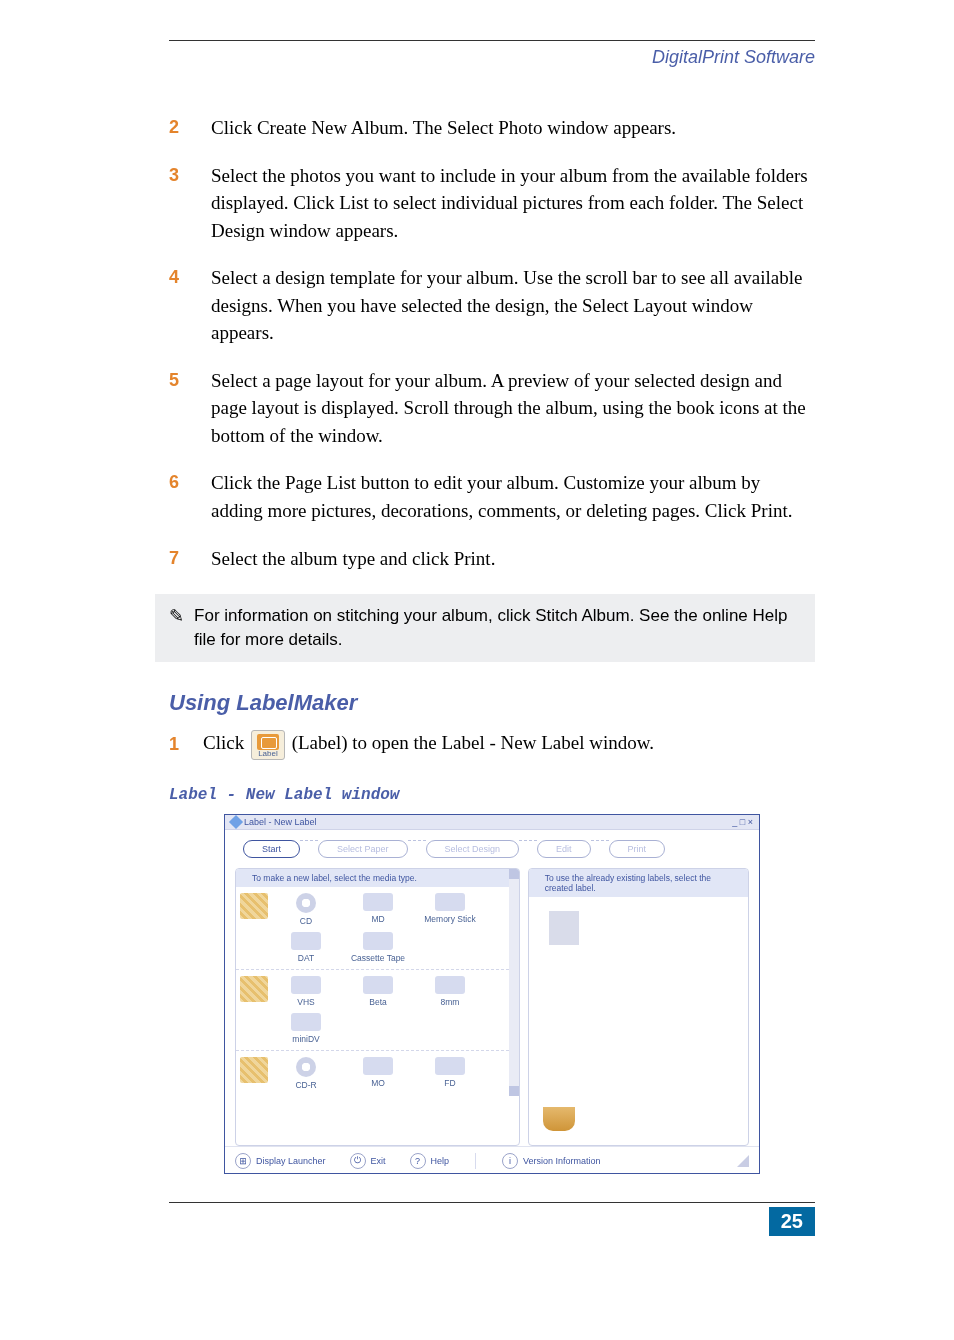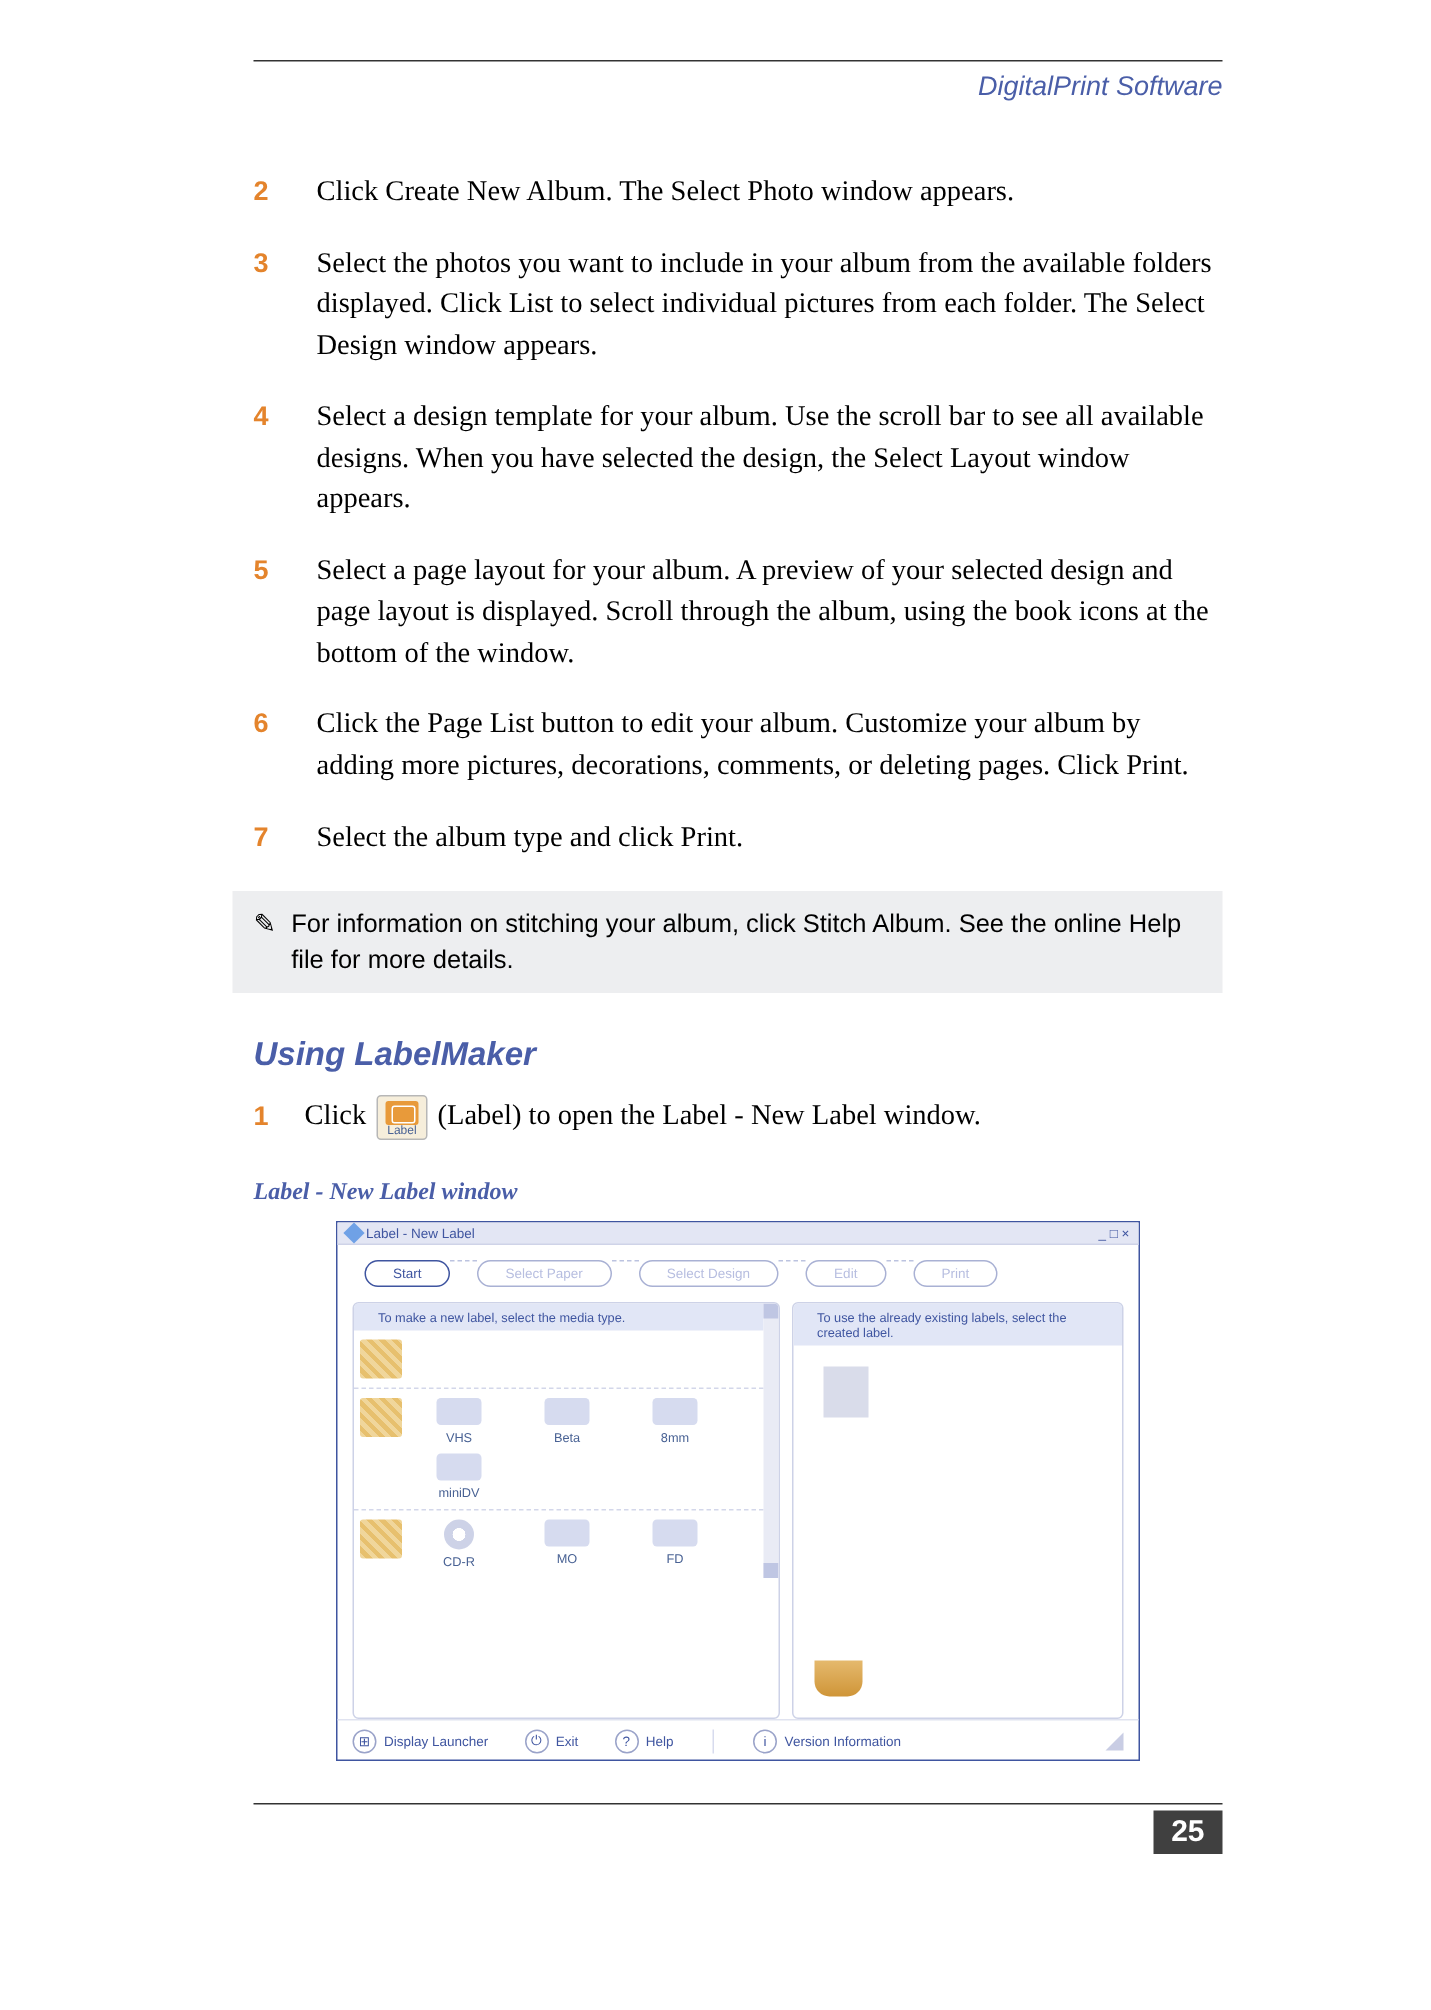--- a/index.html
+++ b/index.html
@@ -14,21 +14,21 @@
 .notebox .inner{display:flex;gap:10px;font-family:Arial,Helvetica,sans-serif;font-size:17px;line-height:1.4}
 .notebox .pen{flex:0 0 auto;font-size:18px}
 .h2{font-family:Arial,Helvetica,sans-serif;font-weight:bold;font-style:italic;color:#4a5ea8;font-size:22px;margin:0 0 14px 0}
 .para{line-height:1.45;margin:0 0 8px 0}
 .inline-step{display:flex;gap:24px;align-items:center;margin-top:4px}
 .inline-step .num{font-family:Arial,Helvetica,sans-serif;font-weight:bold;color:#e4842c;font-size:18px}
 .label-chip{display:inline-flex;flex-direction:column;align-items:center;border:1px solid #b7b7b7;border-radius:3px;padding:3px 5px 1px 5px;background:#f6eedb;margin:0 2px;vertical-align:middle;line-height:1}
 .label-chip .ic{width:22px;height:16px;background:#e89a3a;border-radius:2px;position:relative}
 .label-chip .ic:after{content:"";position:absolute;left:4px;top:3px;width:14px;height:10px;border:1px solid #fff;border-radius:2px}
 .label-chip .cap{font-family:Arial,Helvetica,sans-serif;font-size:8px;color:#496294}
-.fig-cap{font-family:Liberation Serif, serif;font-weight:bold;font-style:italic;color:#4a5ea8;font-size:16px;margin:26px 0 10px 0}
+.fig-cap{font-family:Liberation Mono, monospace;font-weight:bold;font-style:italic;color:#4a5ea8;font-size:16px;margin:26px 0 10px 0}
 
 .shot-wrap{display:flex;justify-content:center;margin-bottom:28px}
 .shot{width:534px;border:1px solid #3f55a0;background:#fff;font-family:Verdana,Arial,sans-serif;font-size:9px;color:#3f55a0}
 .titlebar{display:flex;align-items:center;justify-content:space-between;background:#e3e6f4;border-bottom:1px solid #cfd3e8;padding:2px 6px}
 .titlebar .t{display:flex;gap:3px;align-items:flex-start}
 .titlebar .dia{width:10px;height:10px;background:#6fa1e6;transform:rotate(45deg)}
 .titlebar .winbtns{display:flex;gap:8px;color:#3f55a0}
 .wiz{display:flex;gap:0;padding:10px 18px}
 .pill{border:1px solid #a9b1d4;border-radius:14px;padding:3px 18px;font-size:9px;color:#b7bee0;background:#fff}
 .pill.active{color:#3f55a0;border-color:#3f55a0}
@@ -53,21 +53,21 @@
 .statusbar{display:flex;align-items:center;gap:24px;padding:6px 10px 4px 10px;border-top:1px solid #e0e3f0}
 .statusbar .grp{display:flex;align-items:center;gap:5px}
 .statusbar .c{width:14px;height:14px;border-radius:50%;border:1px solid #9aa3c9;display:flex;align-items:center;justify-content:center;font-size:9px}
 .statusbar .sep{border-left:1px solid #d7dbee;height:16px;margin:0 2px}
 .corner{margin-left:auto;width:0;height:0;border-left:12px solid transparent;border-bottom:12px solid #c9cde4}
 .scrollbar{display:flex;flex-direction:column;justify-content:space-between;width:10px;background:#e9ebf5}
 .scrollbar .btn{height:10px;background:#bfc6e3}
 .left-flex{display:flex}
 .left-content{flex:1}
 .footer{display:flex;justify-content:flex-end}
-.pagenum{background:#404040;color:#fff;font-family:Arial,Helvetica,sans-serif;font-weight:bold;font-size:20px;padding:3px 12px}
+.pagenum{background:#0369a1;color:#fff;font-family:Arial,Helvetica,sans-serif;font-weight:bold;font-size:20px;padding:3px 12px}
 </style>
 </head>
 <body>
 
 <div class="page">
   <div class="rule-top"></div>
   <div class="running-head">DigitalPrint Software</div>
 
   <ol class="steps" id="steps">
       <li>
@@ -143,20 +143,42 @@
 
       <div class="panels">
         <div class="panel left">
           <div class="left-flex">
             <div class="left-content">
               <div class="phead">To make a new label, select the media type.</div>
               <div id="groups">
                   <div class="section">
                     <div class="row">
                       <div class="caticon"></div>
+                      <div class="items">
+                        <div class="item">
+                          <div class="ic disc"></div>
+                          <div class="lab">CD</div>
+                        </div>
+                        <div class="item">
+                          <div class="ic"></div>
+                          <div class="lab">MD</div>
+                        </div>
+                        <div class="item">
+                          <div class="ic"></div>
+                          <div class="lab">Memory Stick</div>
+                        </div>
+                        <div class="item">
+                          <div class="ic"></div>
+                          <div class="lab">DAT</div>
+                        </div>
+                        <div class="item">
+                          <div class="ic"></div>
+                          <div class="lab">Cassette Tape</div>
+                        </div>
+                      </div>
                     </div>
                   </div>
                   <div class="section">
                     <div class="row">
                       <div class="caticon"></div>
                       <div class="items">
                         <div class="item">
                           <div class="ic"></div>
                           <div class="lab">VHS</div>
                         </div>

